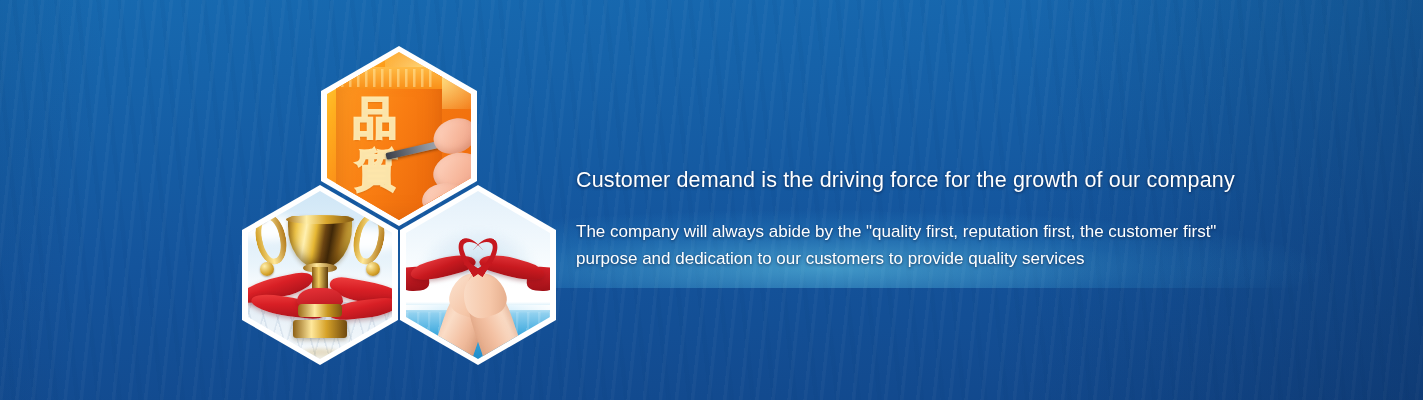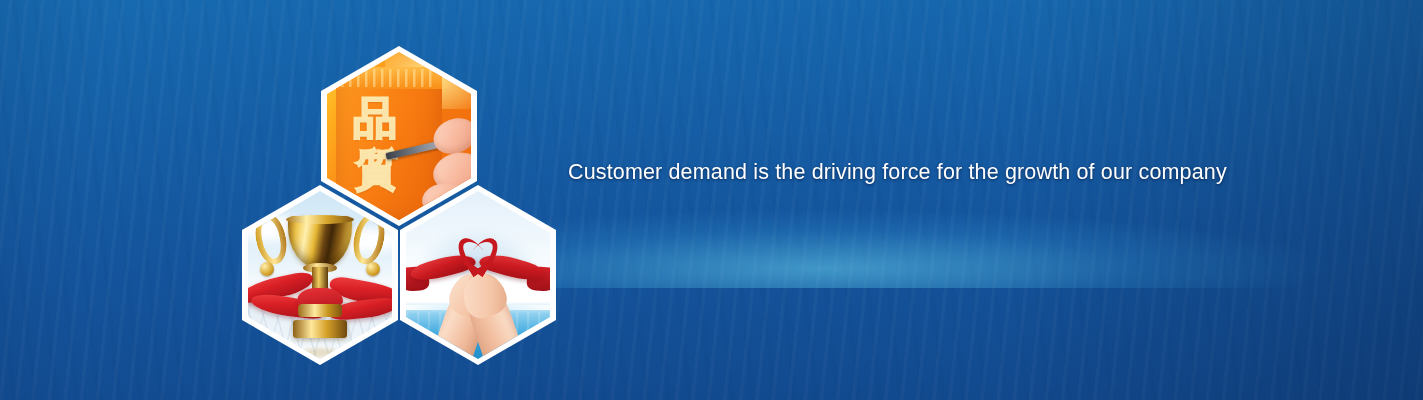--- a/index.html
+++ b/index.html
@@ -478,21 +478,21 @@
   }
 
   
   .copy {
     position: absolute;
     left: 568px;
     top: 160px;
     width: 710px;
   }
   .headline {
-    margin: 0;
+    margin: 8px;
     font-size: 21.5px;
     font-weight: 400;
     color: #ffffff;
     letter-spacing: 0.15px;
     white-space: nowrap;
     text-shadow: 0 1px 3px rgba(2,14,44,0.65);
   }
   .subcopy {
     margin: 26px 0 0 8px;
     font-size: 17px;
@@ -611,15 +611,16 @@
           <div class="ribbon-arm rib-arm-l"></div>
           <div class="ribbon-arm rib-arm-r"></div>
           <div class="heart"></div>
         </div>
       </div>
     </div>
   </div>
 
   <div class="copy">
     <h1 class="headline">Customer demand is the driving force for the growth of our company</h1>
+    <p class="subcopy">The company will always abide by the "quality first, reputation first, the customer first" purpose and dedication to our customers to provide quality services</p>
   </div>
 
 </div>
 
 </body></html>

